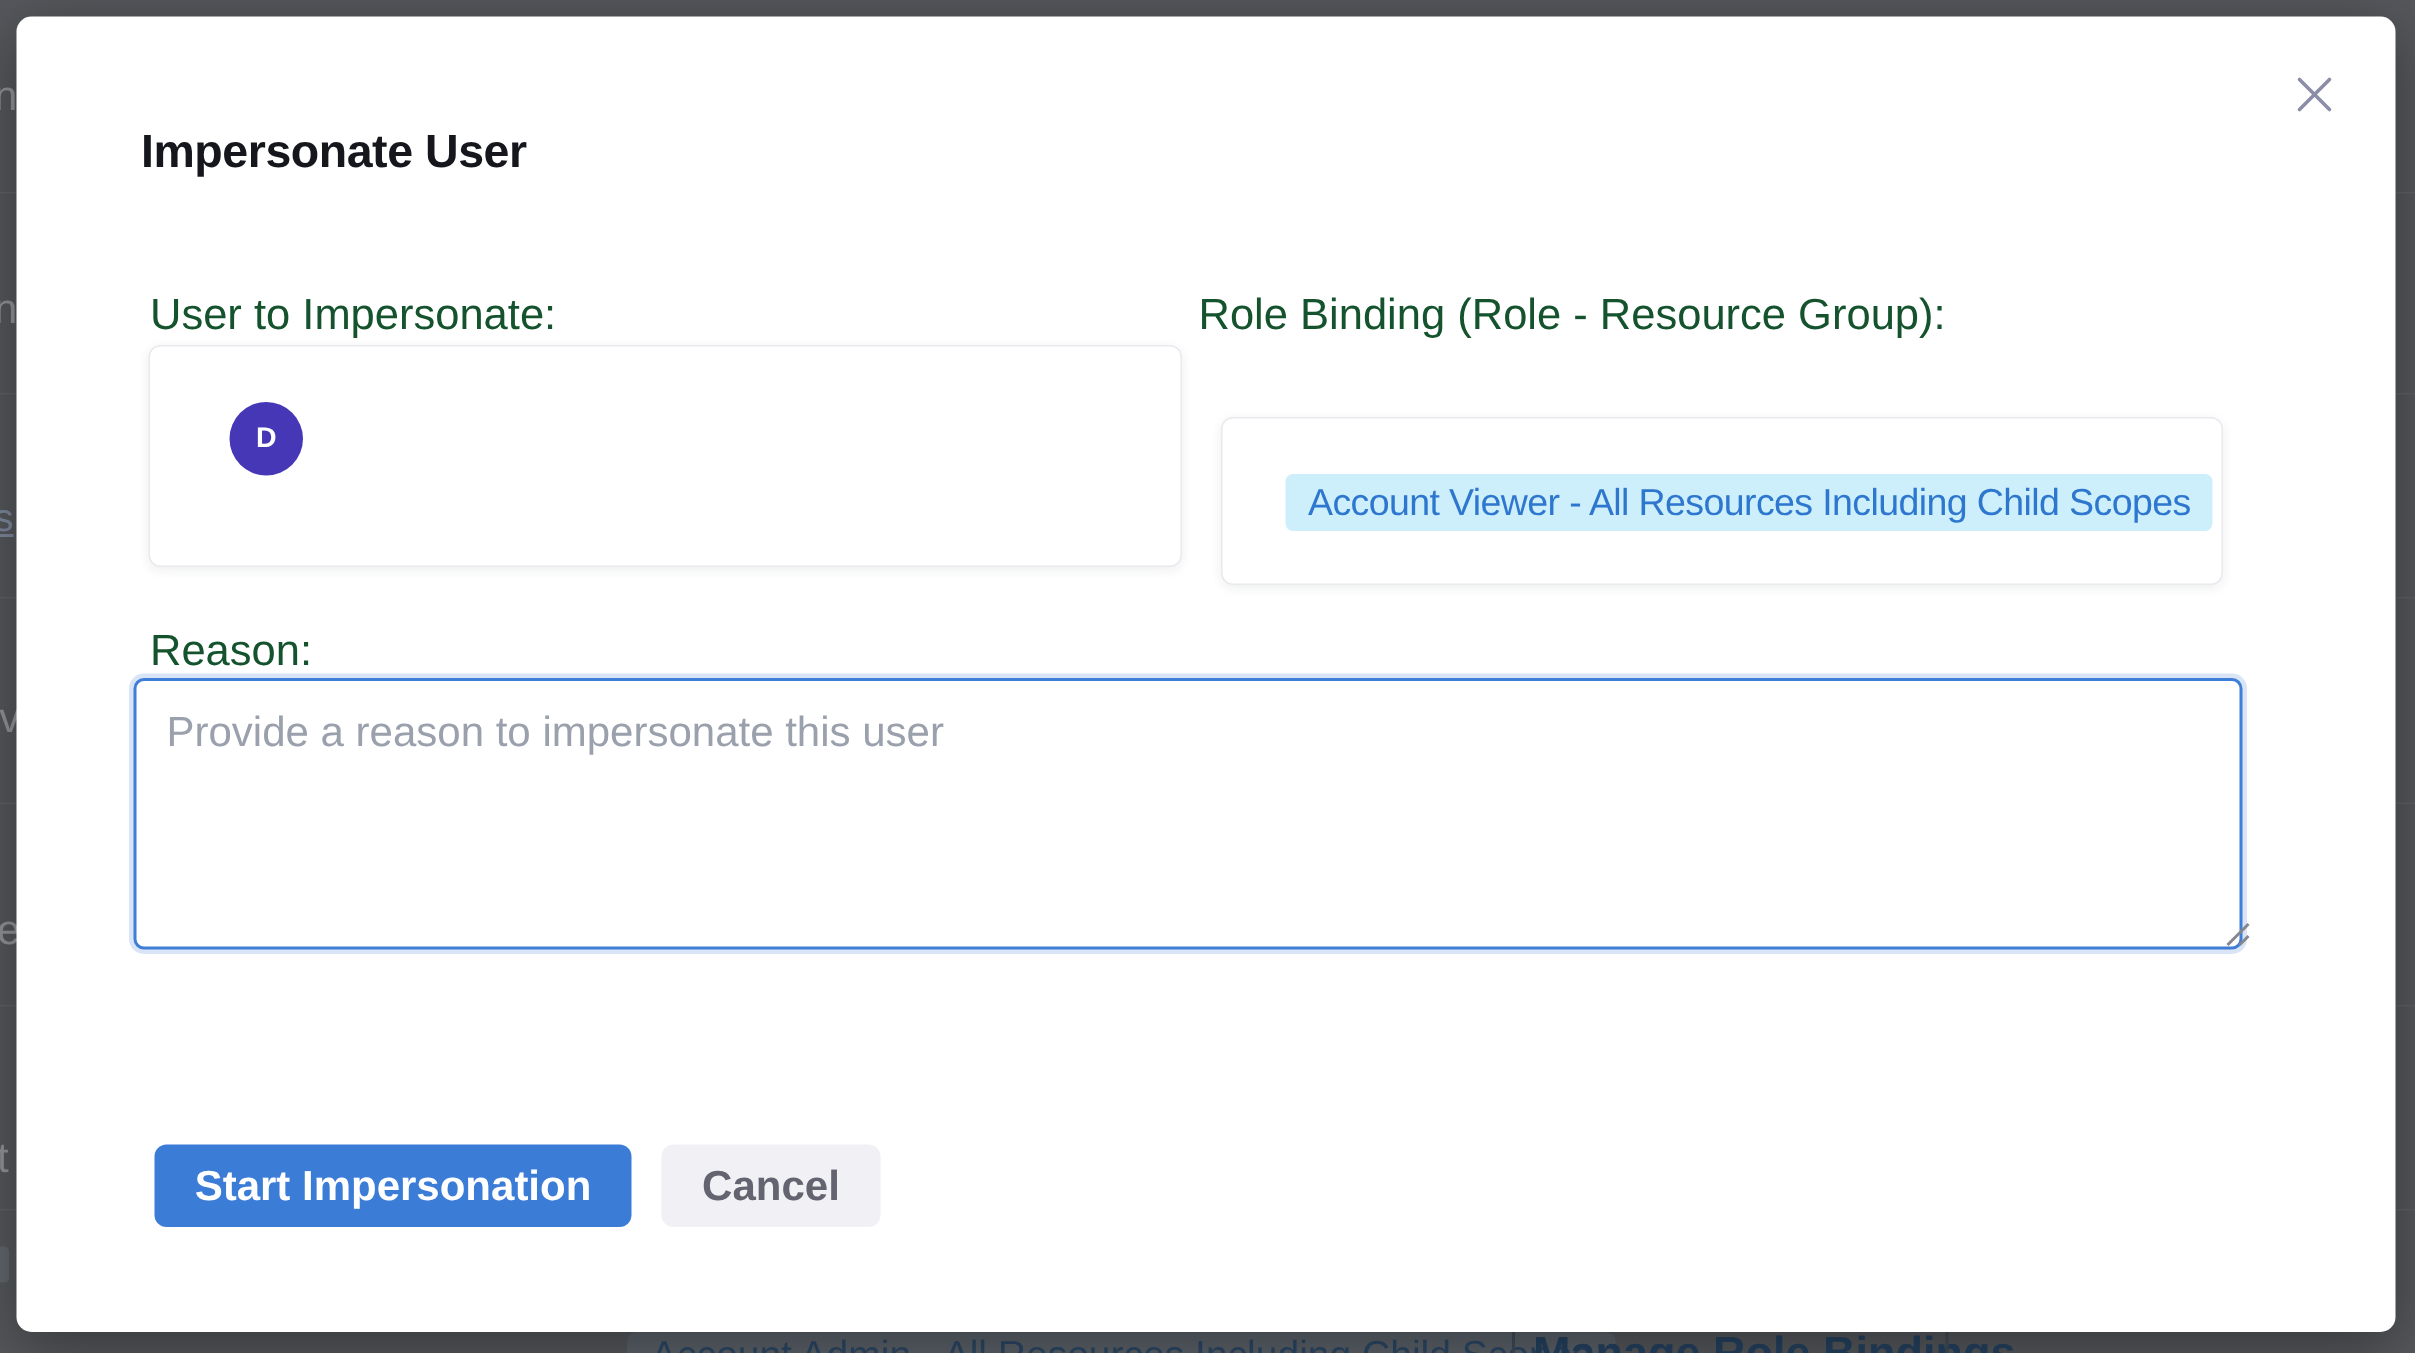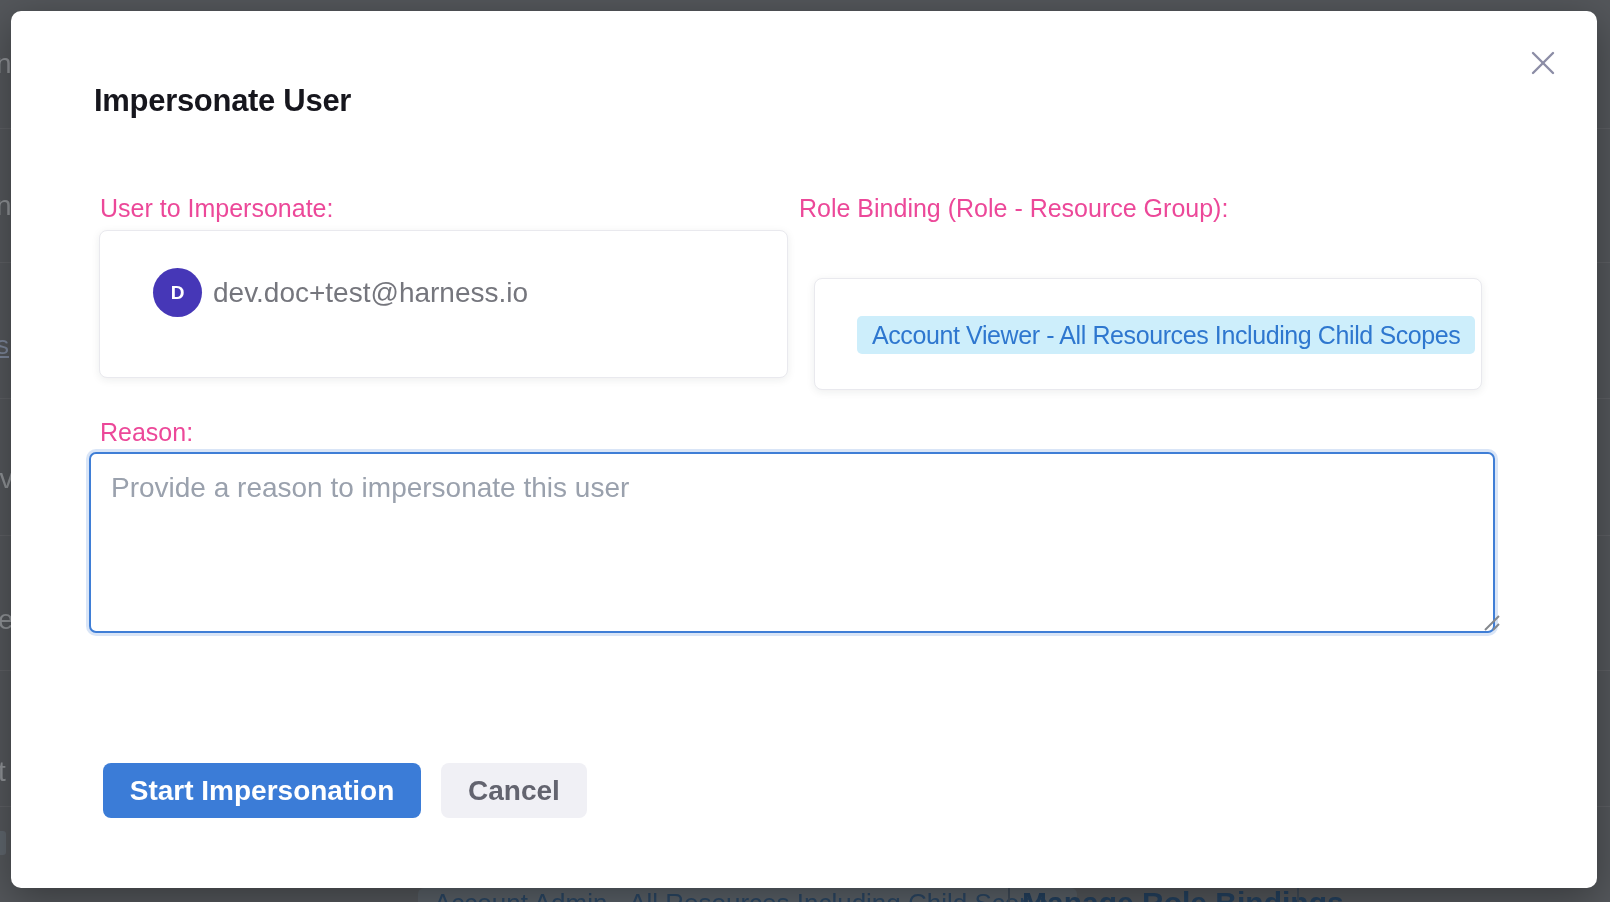--- a/index.html
+++ b/index.html
@@ -24,21 +24,21 @@
   
   .modal { position:absolute; left:11px; top:11px; width:1586px; height:877px; background:#ffffff;
     border-radius:10px; box-shadow:0 10px 40px rgba(0,0,0,0.35); }
 
   .close-btn { position:absolute; left:1514px; top:34px; width:36px; height:36px; cursor:pointer;
     display:flex; align-items:center; justify-content:center; background:none; border:none; }
 
   .modal-title { position:absolute; left:83px; top:72px; font-size:31px; font-weight:700;
     color:#16161d; letter-spacing:-0.3px; }
 
-  .field-label { position:absolute; font-size:25px; color:#ec4899; }
+  .field-label { position:absolute; font-size:29px; color:#14532d; }
 
   .card { position:absolute; background:#ffffff; border:1px solid #e9e9ee; border-radius:8px;
     box-shadow:0 2px 8px rgba(31,33,41,0.08); }
   .user-card { left:88px; top:219px; width:689px; height:148px; }
   .role-card { left:803px; top:219px; width:668px; height:112px;margin-top:48px; }
 
   .avatar { position:absolute; left:53px; top:37px; width:49px; height:49px; border-radius:50%;
     background:#4637b7; color:#ffffff; font-size:19px; font-weight:700;
     display:flex; align-items:center; justify-content:center; }
   .email { position:absolute; left:113px; top:37px; height:49px; line-height:49px;
@@ -96,21 +96,20 @@
         <line x1="24" y1="4" x2="4" y2="24" stroke="#8c8da6" stroke-width="2.4" stroke-linecap="round"></line>
       </svg>
     </button>
 
     <h1 class="modal-title">Impersonate User</h1>
 
     <div class="field-label" style="left:89px; top:183px">User to Impersonate:</div>
 
     <div class="card user-card">
       <div class="avatar">D</div>
-      <div class="email">dev.doc+test@harness.io</div>
     </div>
 
     <div class="field-label" style="left:788px; top:183px">Role Binding (Role - Resource Group):</div>
 
     <div class="card role-card">
       <div class="role-badge">Account Viewer - All Resources Including Child Scopes</div>
     </div>
 
     <div class="field-label" style="left:89px; top:407px">Reason:</div>
 

